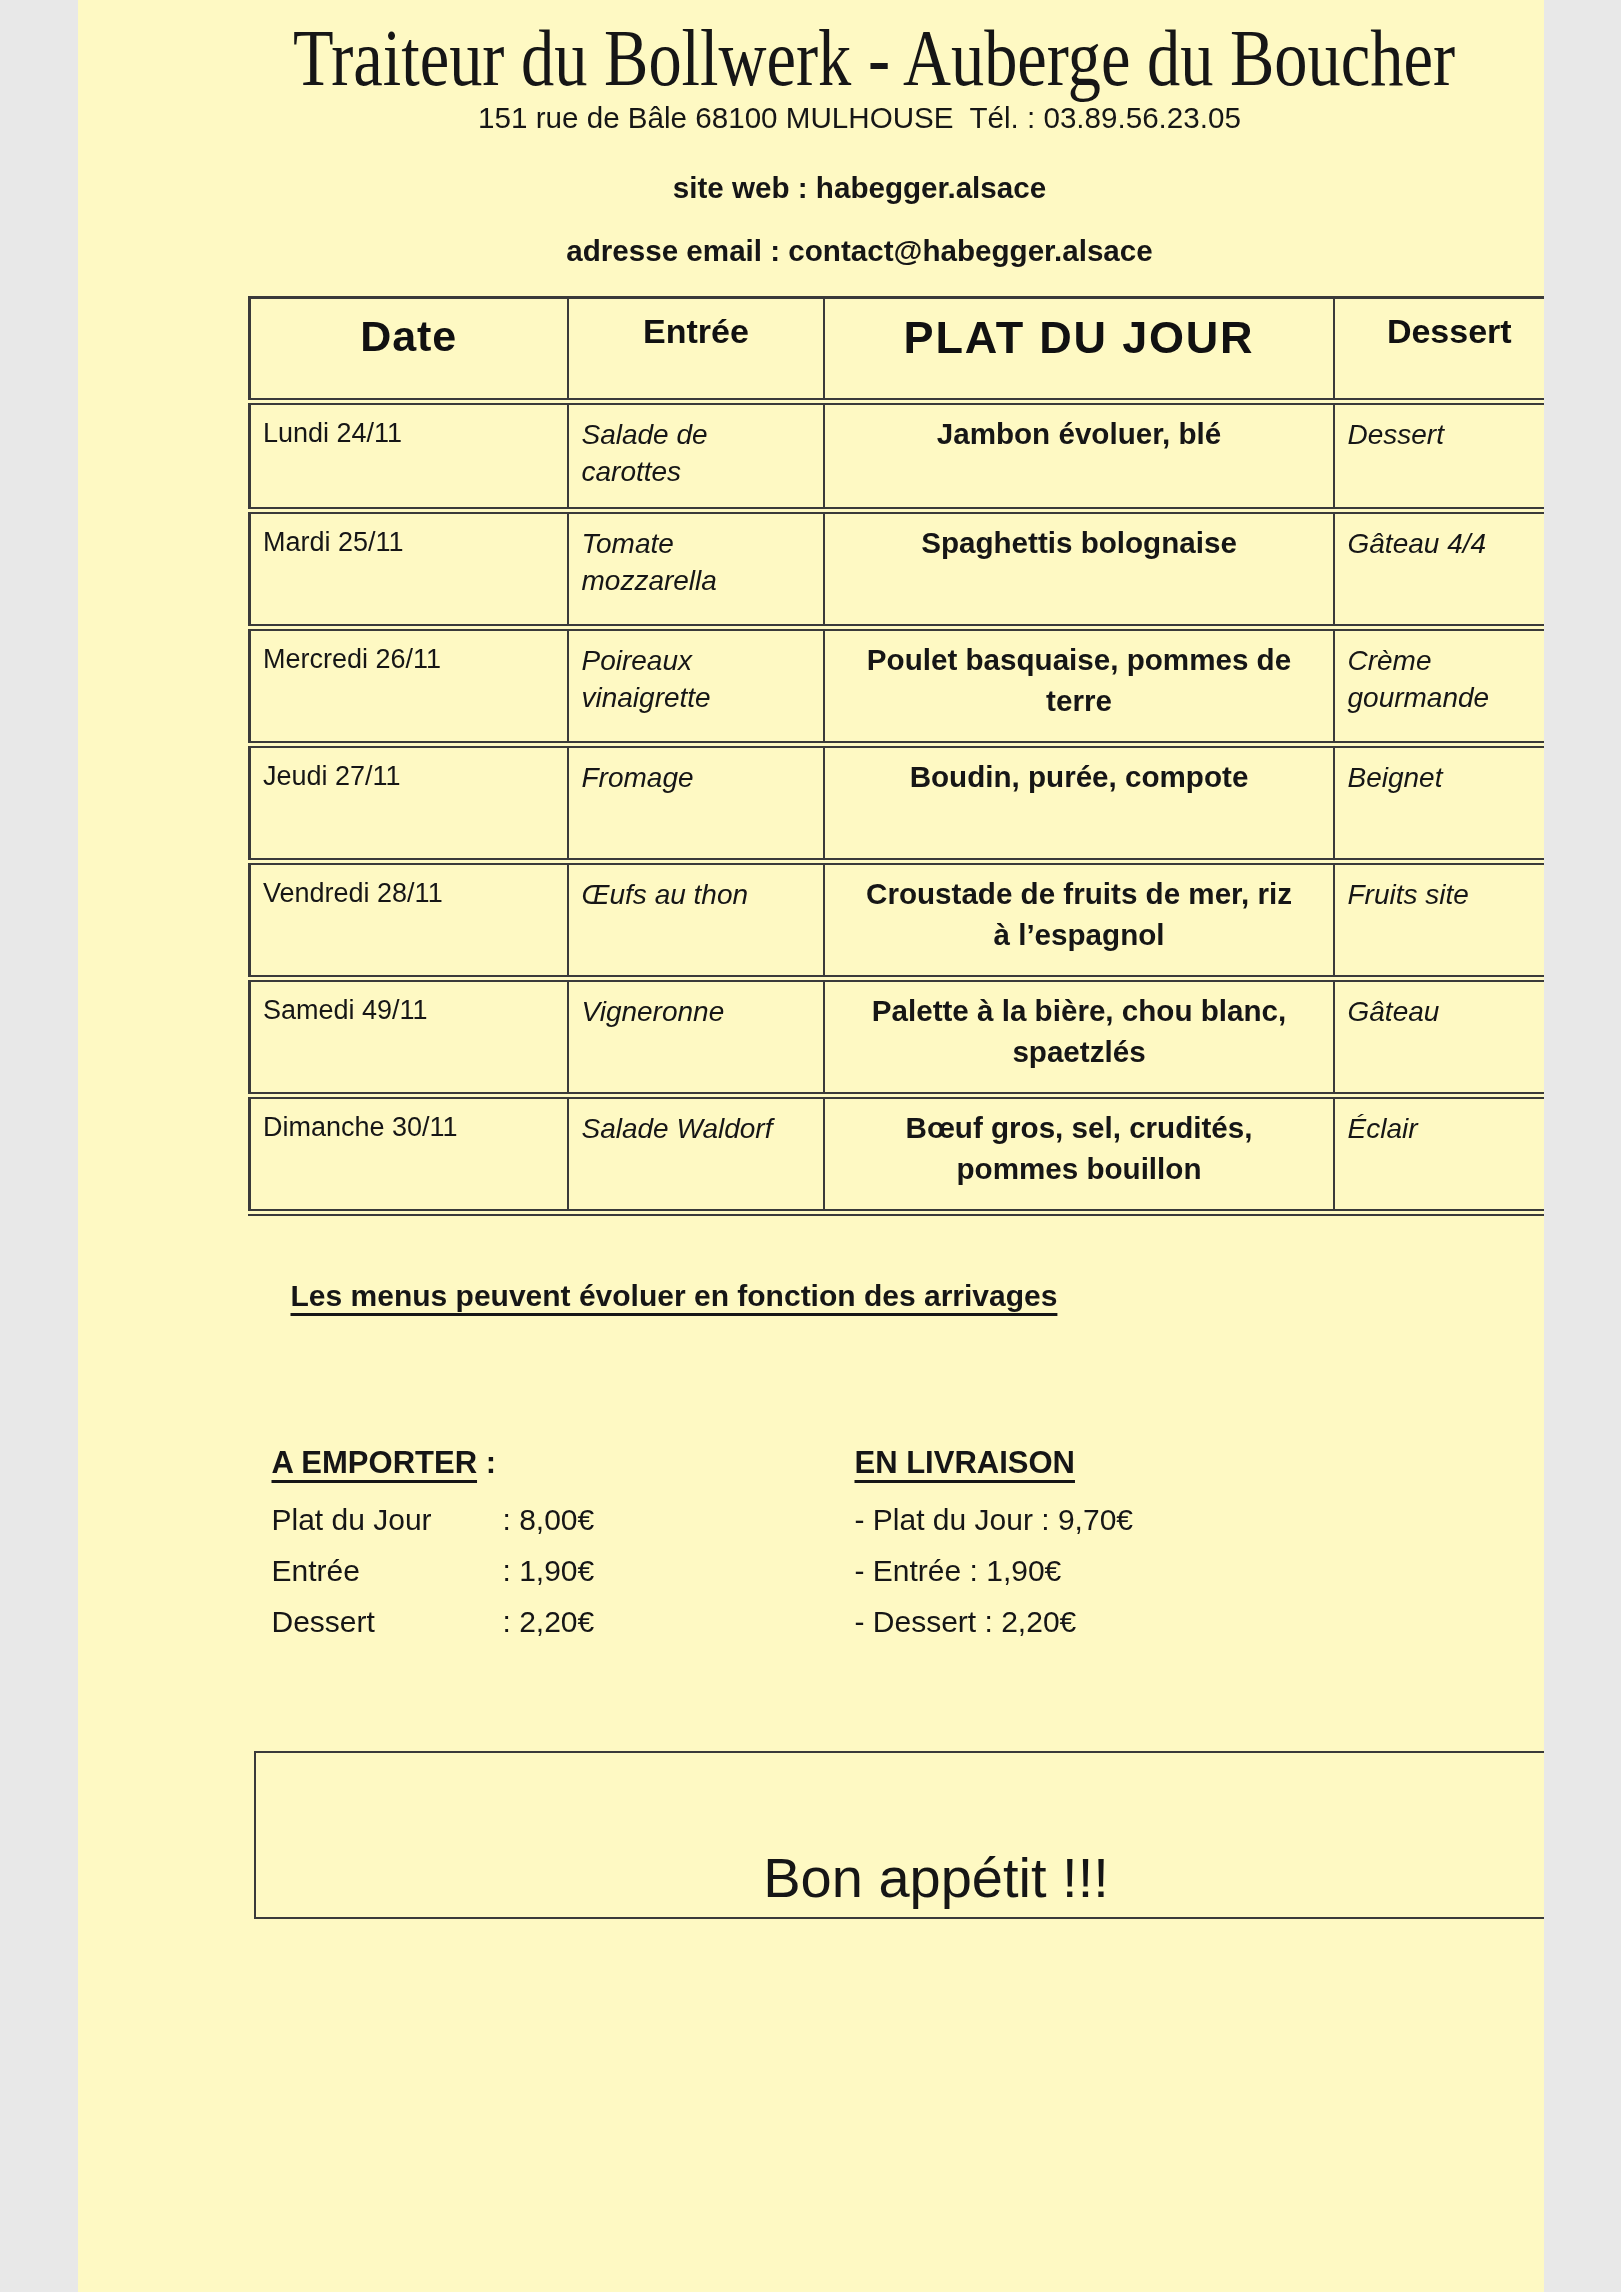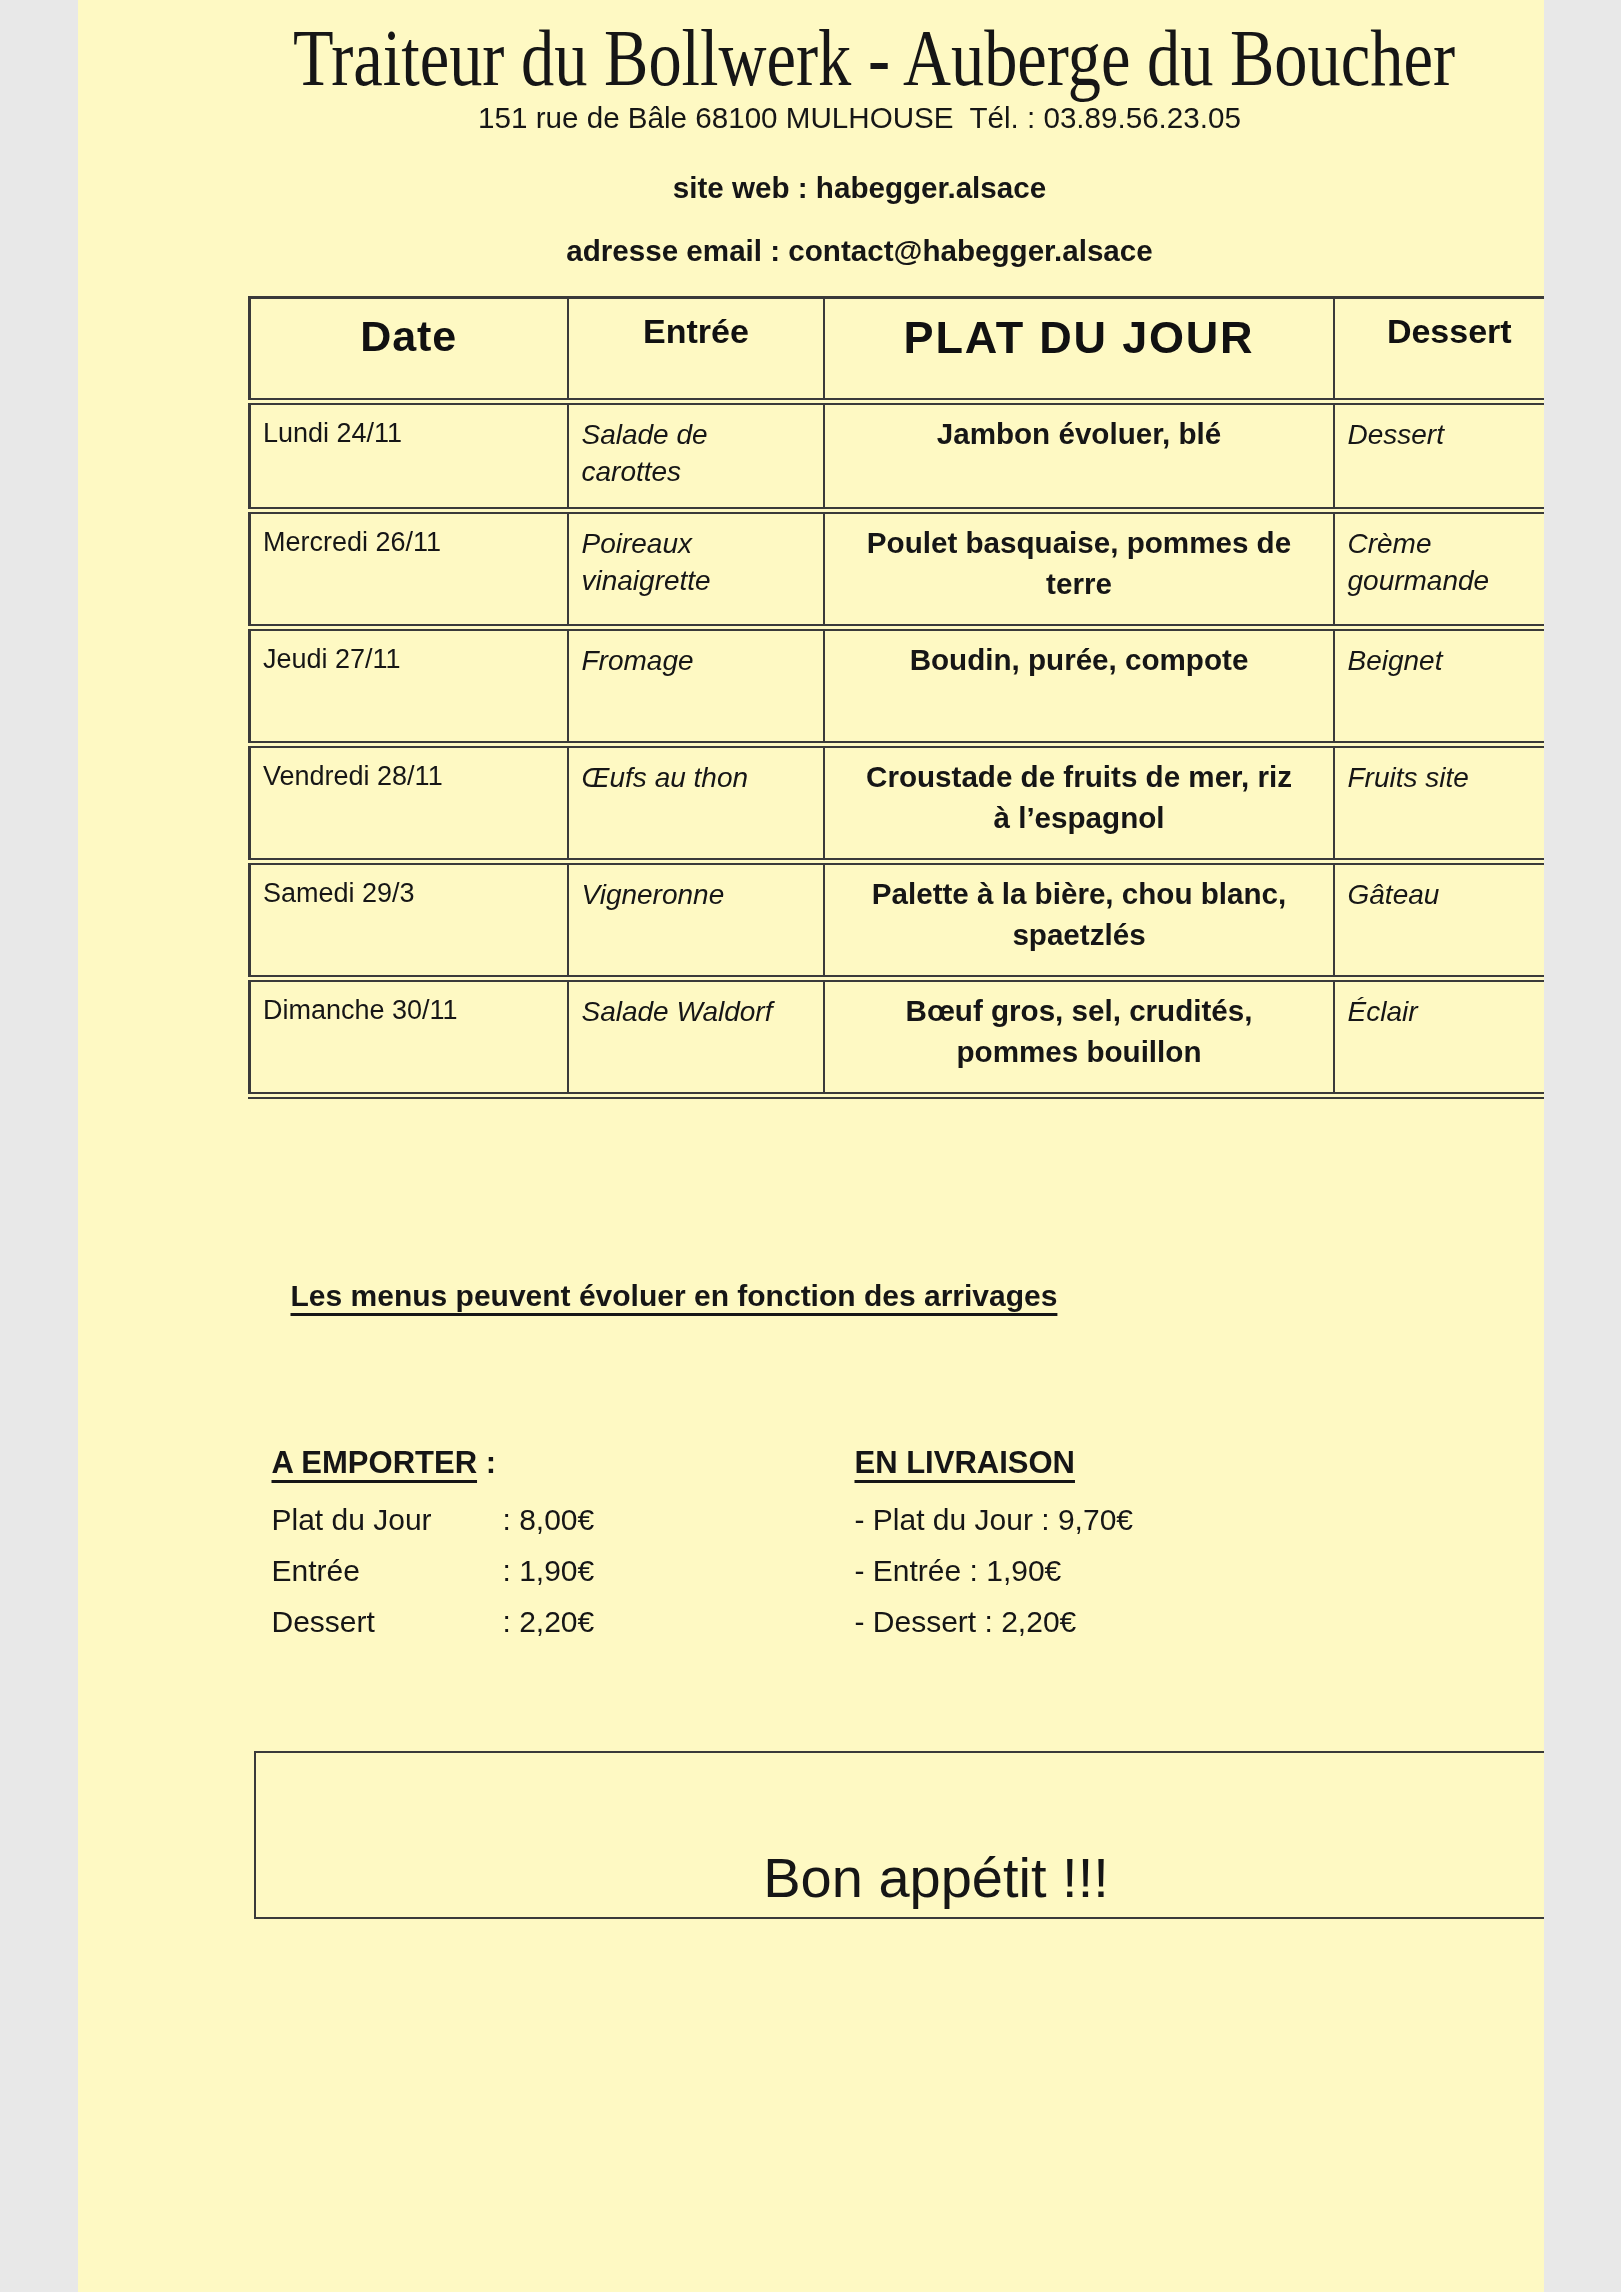--- a/index.html
+++ b/index.html
@@ -144,20 +144,27 @@
     </thead>
     <tbody>
       <tr>
         <td class="c-date">Lundi 24/11</td>
         <td class="c-entree">Salade de
 carottes</td>
         <td class="c-plat">Jambon évoluer, blé</td>
         <td class="c-dessert">Dessert</td>
       </tr>
       <tr>
+        <td class="c-date">Mardi 25/11</td>
+        <td class="c-entree">Tomate
+mozzarella</td>
+        <td class="c-plat">Spaghettis bolognaise</td>
+        <td class="c-dessert">Gâteau 4/4</td>
+      </tr>
+      <tr>
         <td class="c-date">Mercredi 26/11</td>
         <td class="c-entree">Poireaux
 vinaigrette</td>
         <td class="c-plat">Poulet basquaise, pommes de
 terre</td>
         <td class="c-dessert">Crème
 gourmande</td>
       </tr>
       <tr>
         <td class="c-date">Jeudi 27/11</td>
@@ -166,21 +173,21 @@
         <td class="c-dessert">Beignet</td>
       </tr>
       <tr>
         <td class="c-date">Vendredi 28/11</td>
         <td class="c-entree">Œufs au thon</td>
         <td class="c-plat">Croustade de fruits de mer, riz
 à l’espagnol</td>
         <td class="c-dessert">Fruits site</td>
       </tr>
       <tr>
-        <td class="c-date">Samedi 29/3</td>
+        <td class="c-date">Samedi 49/11</td>
         <td class="c-entree">Vigneronne</td>
         <td class="c-plat">Palette à la bière, chou blanc,
 spaetzlés</td>
         <td class="c-dessert">Gâteau</td>
       </tr>
       <tr>
         <td class="c-date">Dimanche 30/11</td>
         <td class="c-entree">Salade Waldorf</td>
         <td class="c-plat">Bœuf gros, sel, crudités,
 pommes bouillon</td>

